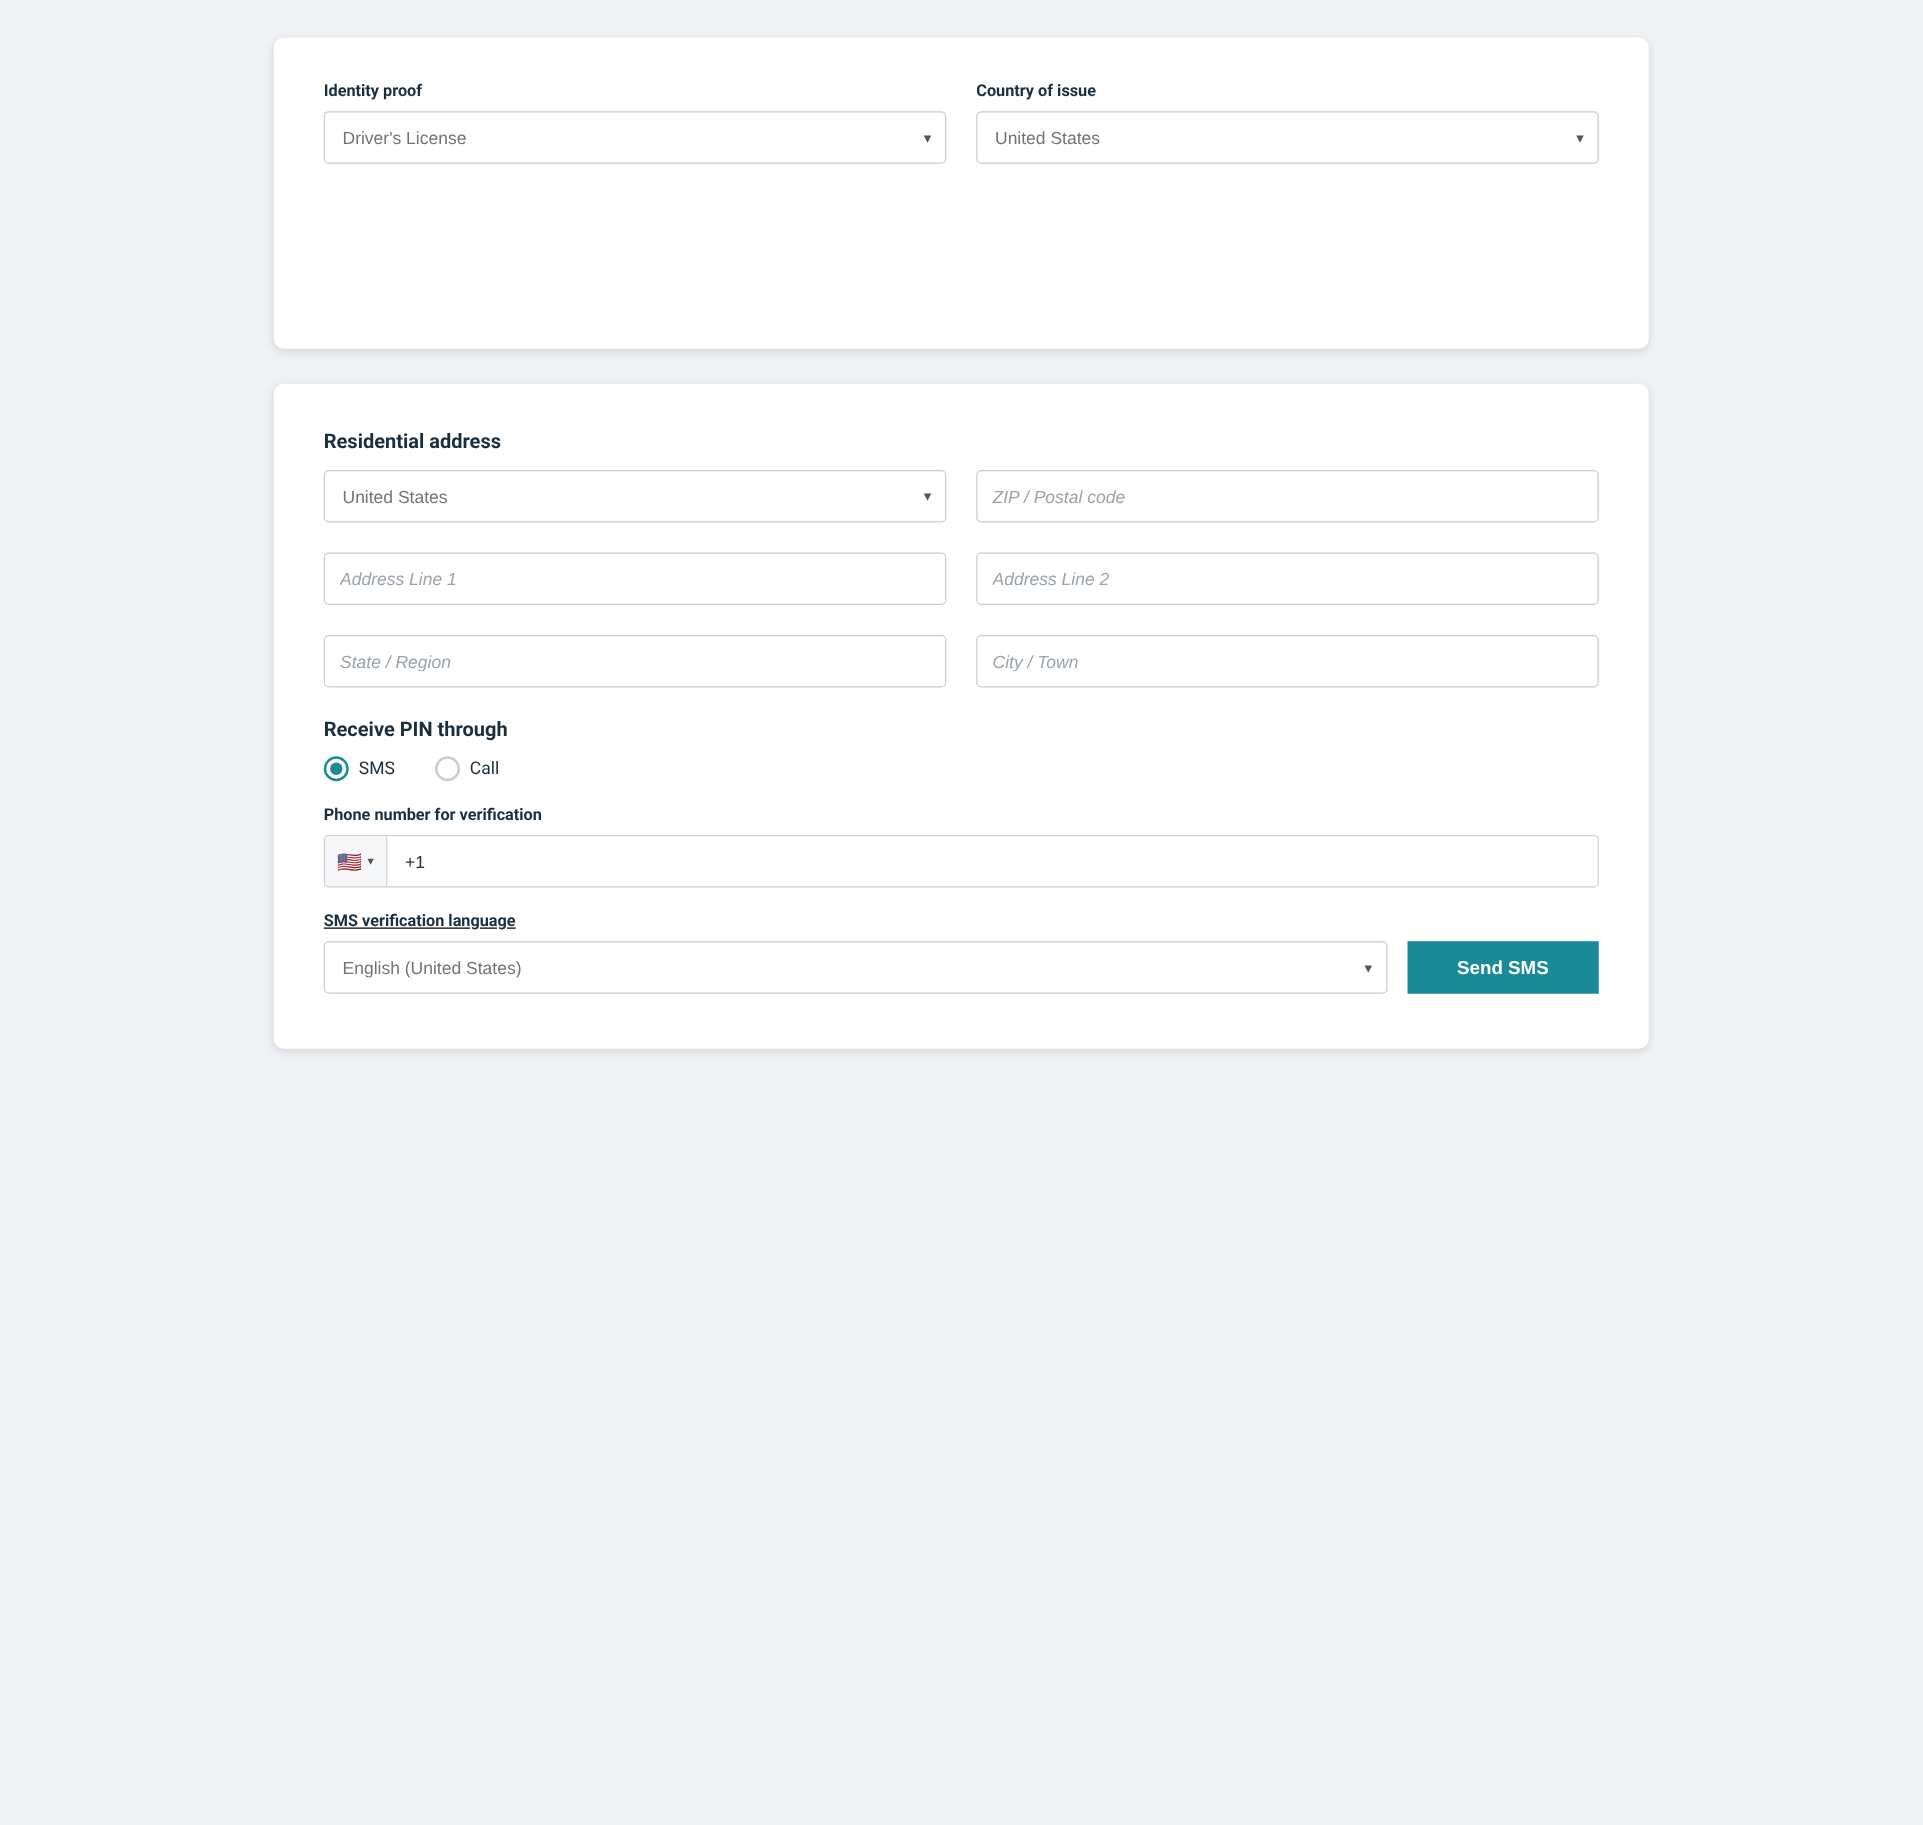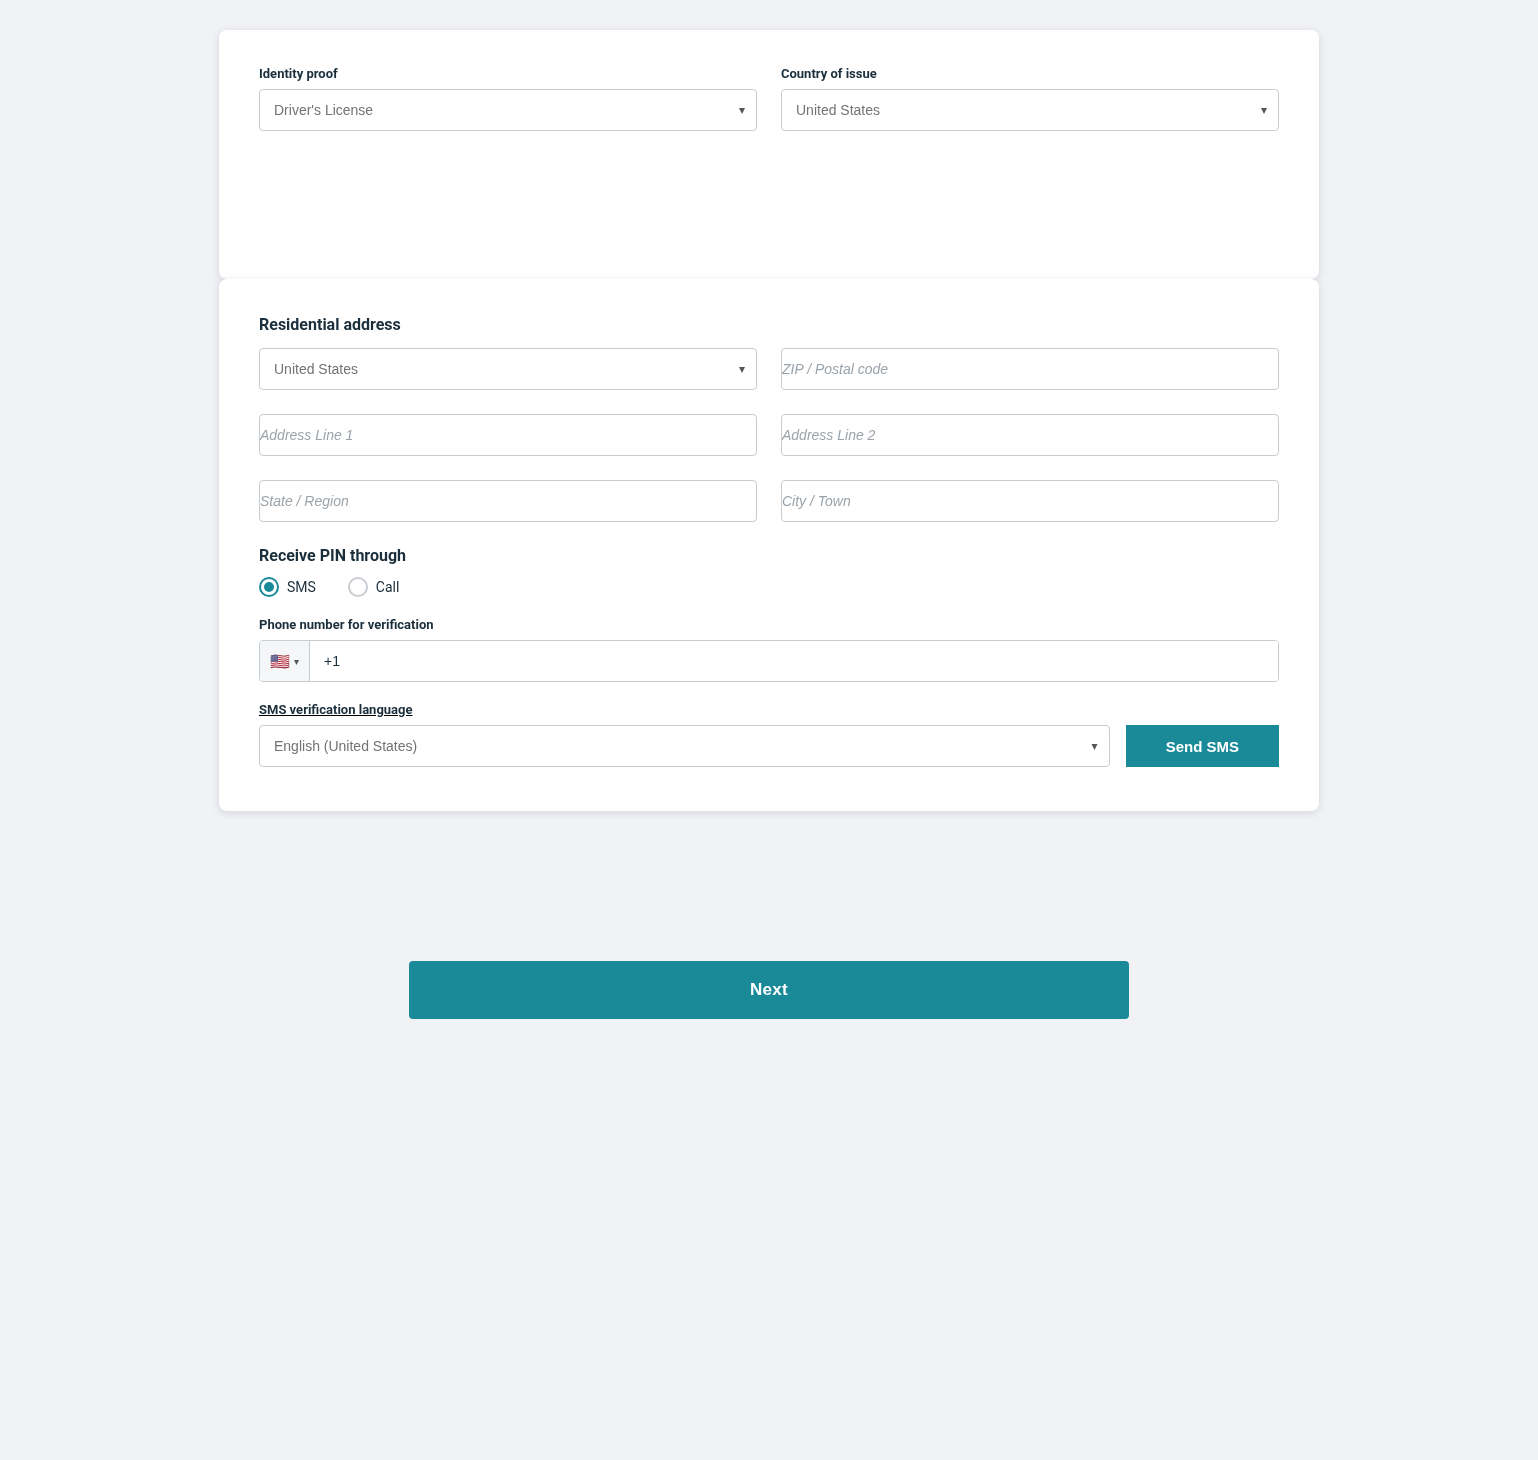--- a/index.html
+++ b/index.html
@@ -16,20 +16,21 @@
       flex-direction: column;
       align-items: center;
       padding: 30px 20px 60px;
     }
 
     .page-wrapper {
       width: 100%;
       max-width: 1100px;
       display: flex;
       flex-direction: column;
+      gap: 28px;
     }
 
     .card {
       background: #ffffff;
       border-radius: 8px;
       box-shadow: 0 2px 8px rgba(0,0,0,0.12);
       padding: 36px 40px 44px;
     }
 
     .form-section-title {
@@ -54,21 +55,21 @@
     .form-label {
       font-size: 13px;
       font-weight: 700;
       color: #1a2e3b;
       margin-bottom: 8px;
     }
 
     .form-input {
       border: 1.5px solid #c8cdd2;
       border-radius: 4px;
-      padding: 10px 0;
+      padding: 10px 12px;
       font-size: 14px;
       color: #15803d;
       background: #ffffff;
       outline: none;
       height: 42px;
     }
 
     .form-input::placeholder {
       color: #9ba3aa;
       font-style: italic;
@@ -369,17 +370,14 @@
           <span class="select-chevron">▾</span>
         </div>
       </div>
       <button class="send-sms-btn">Send SMS</button>
     </div>
 
   </div>
 
   <div class="spacer"></div>
 
-  <div class="next-btn-wrapper">
-    <button class="next-btn">Next</button>
-  </div>
 
 </div>
 
 </body></html>

